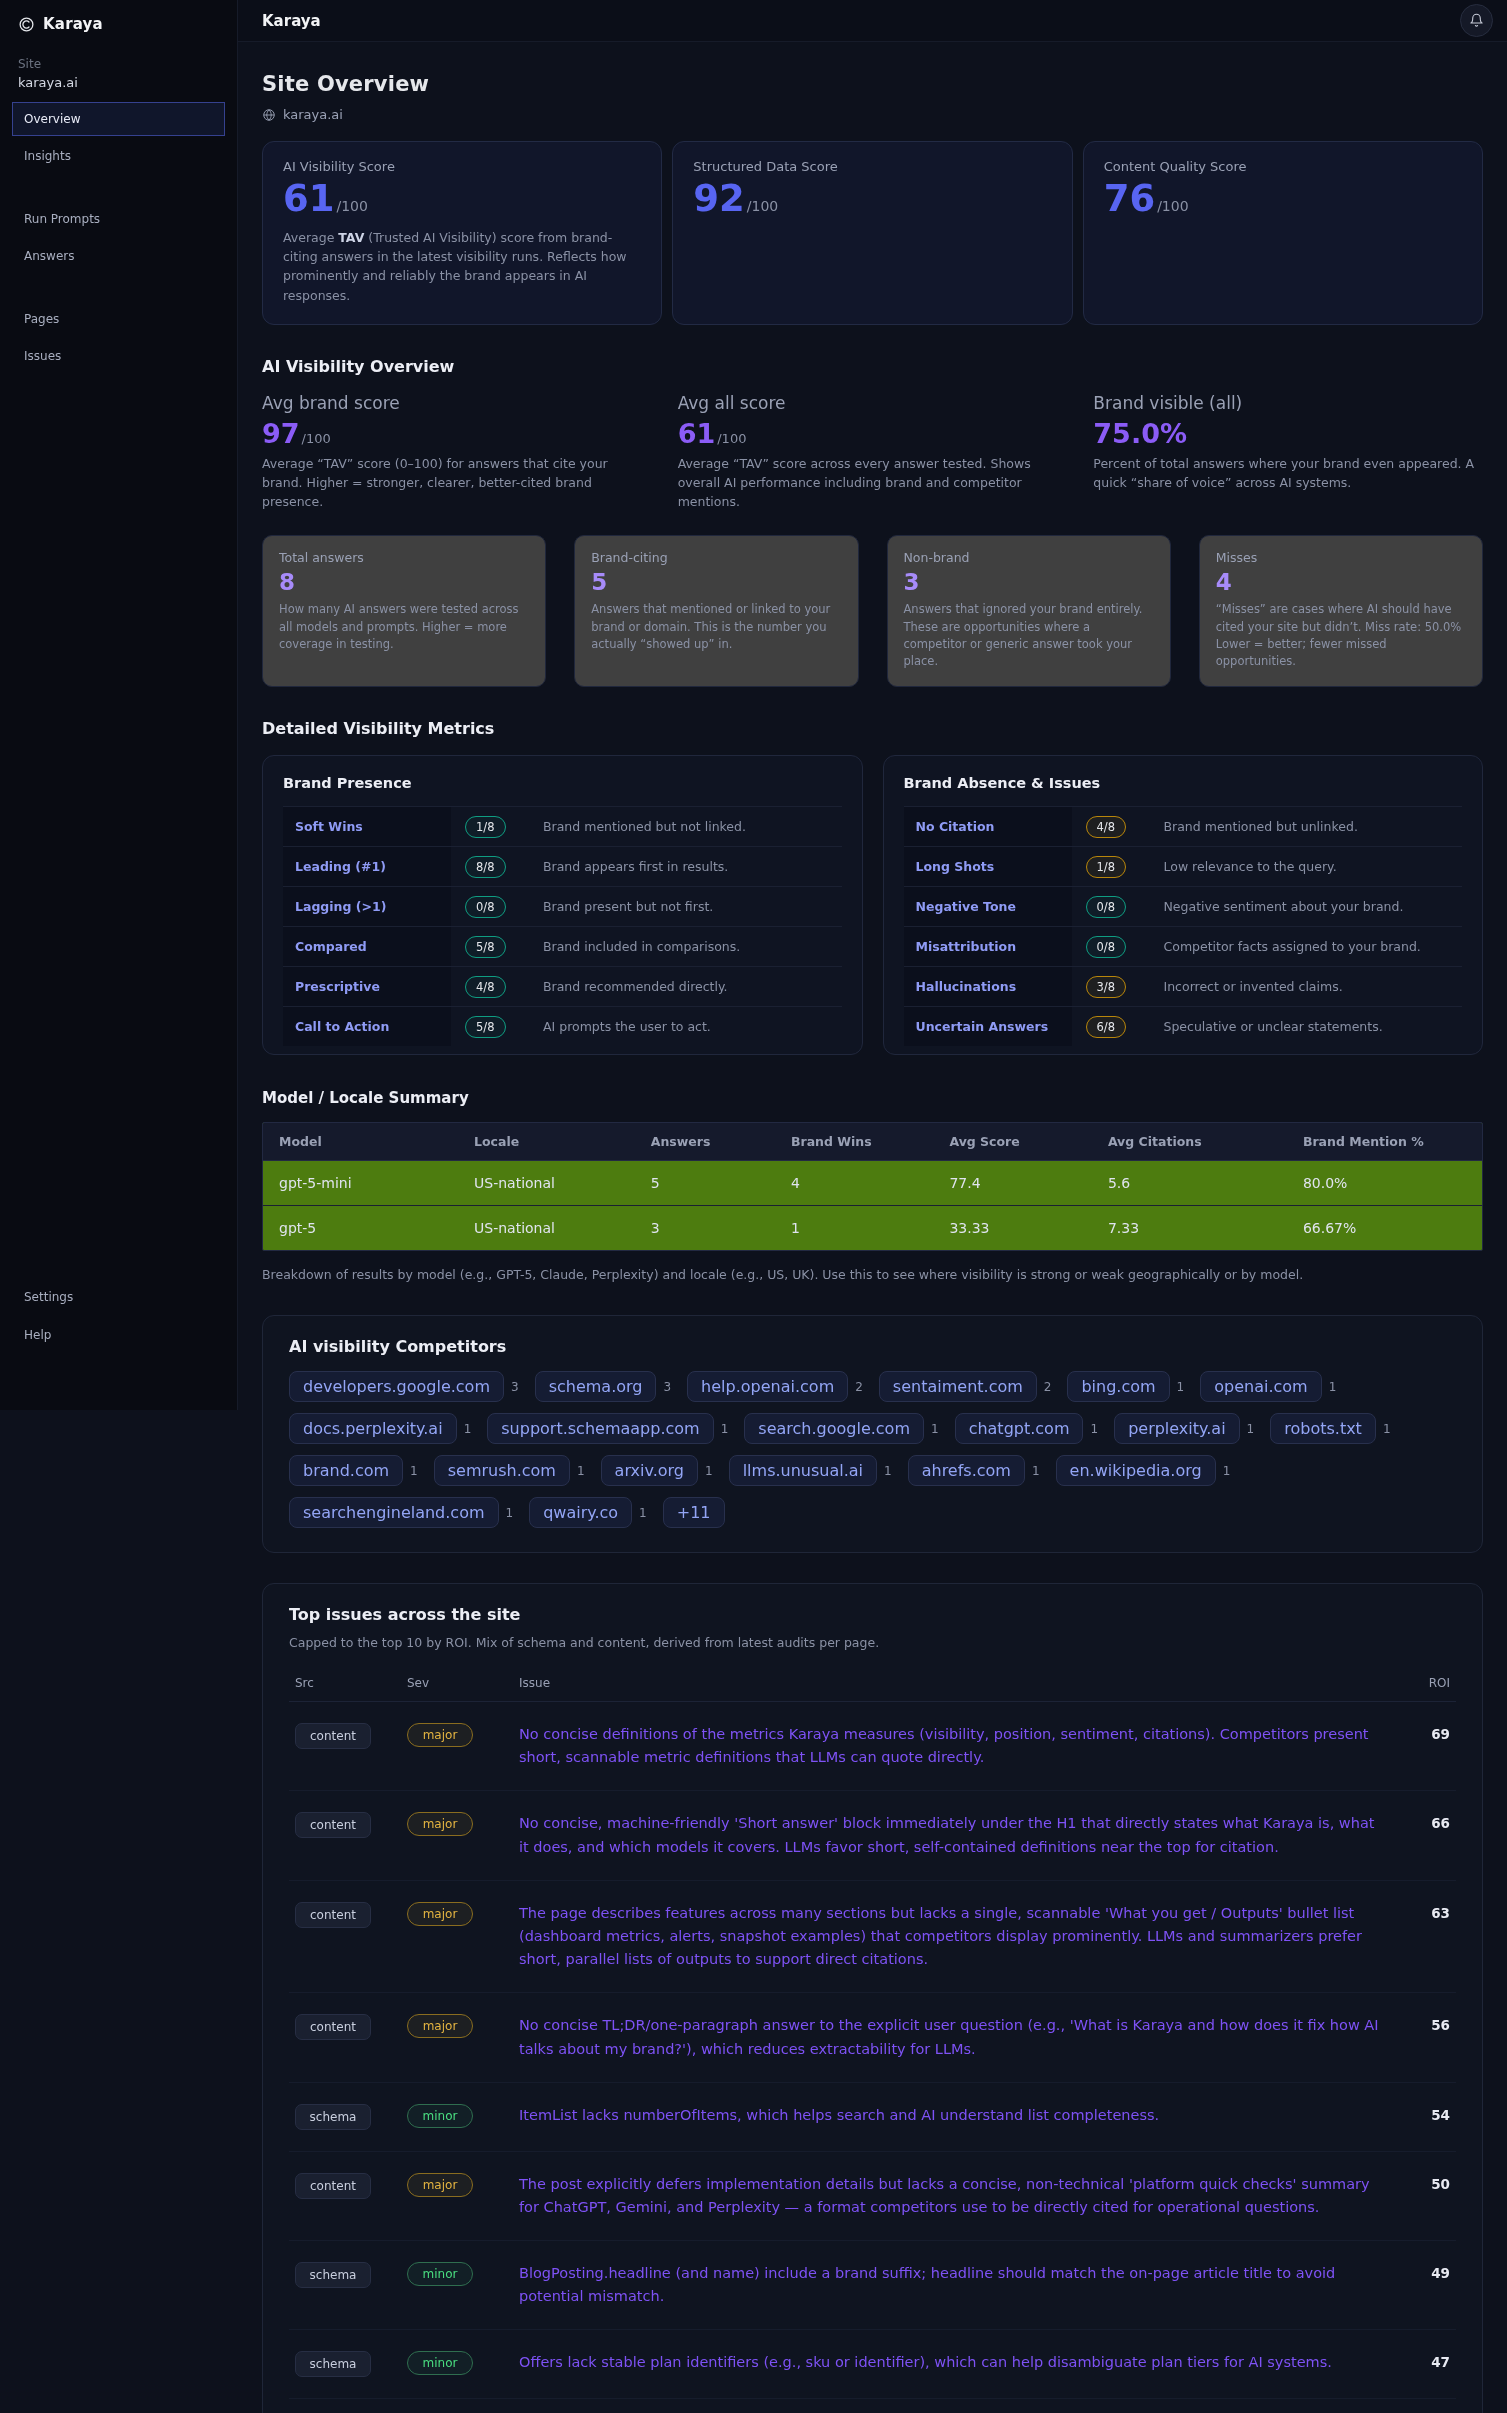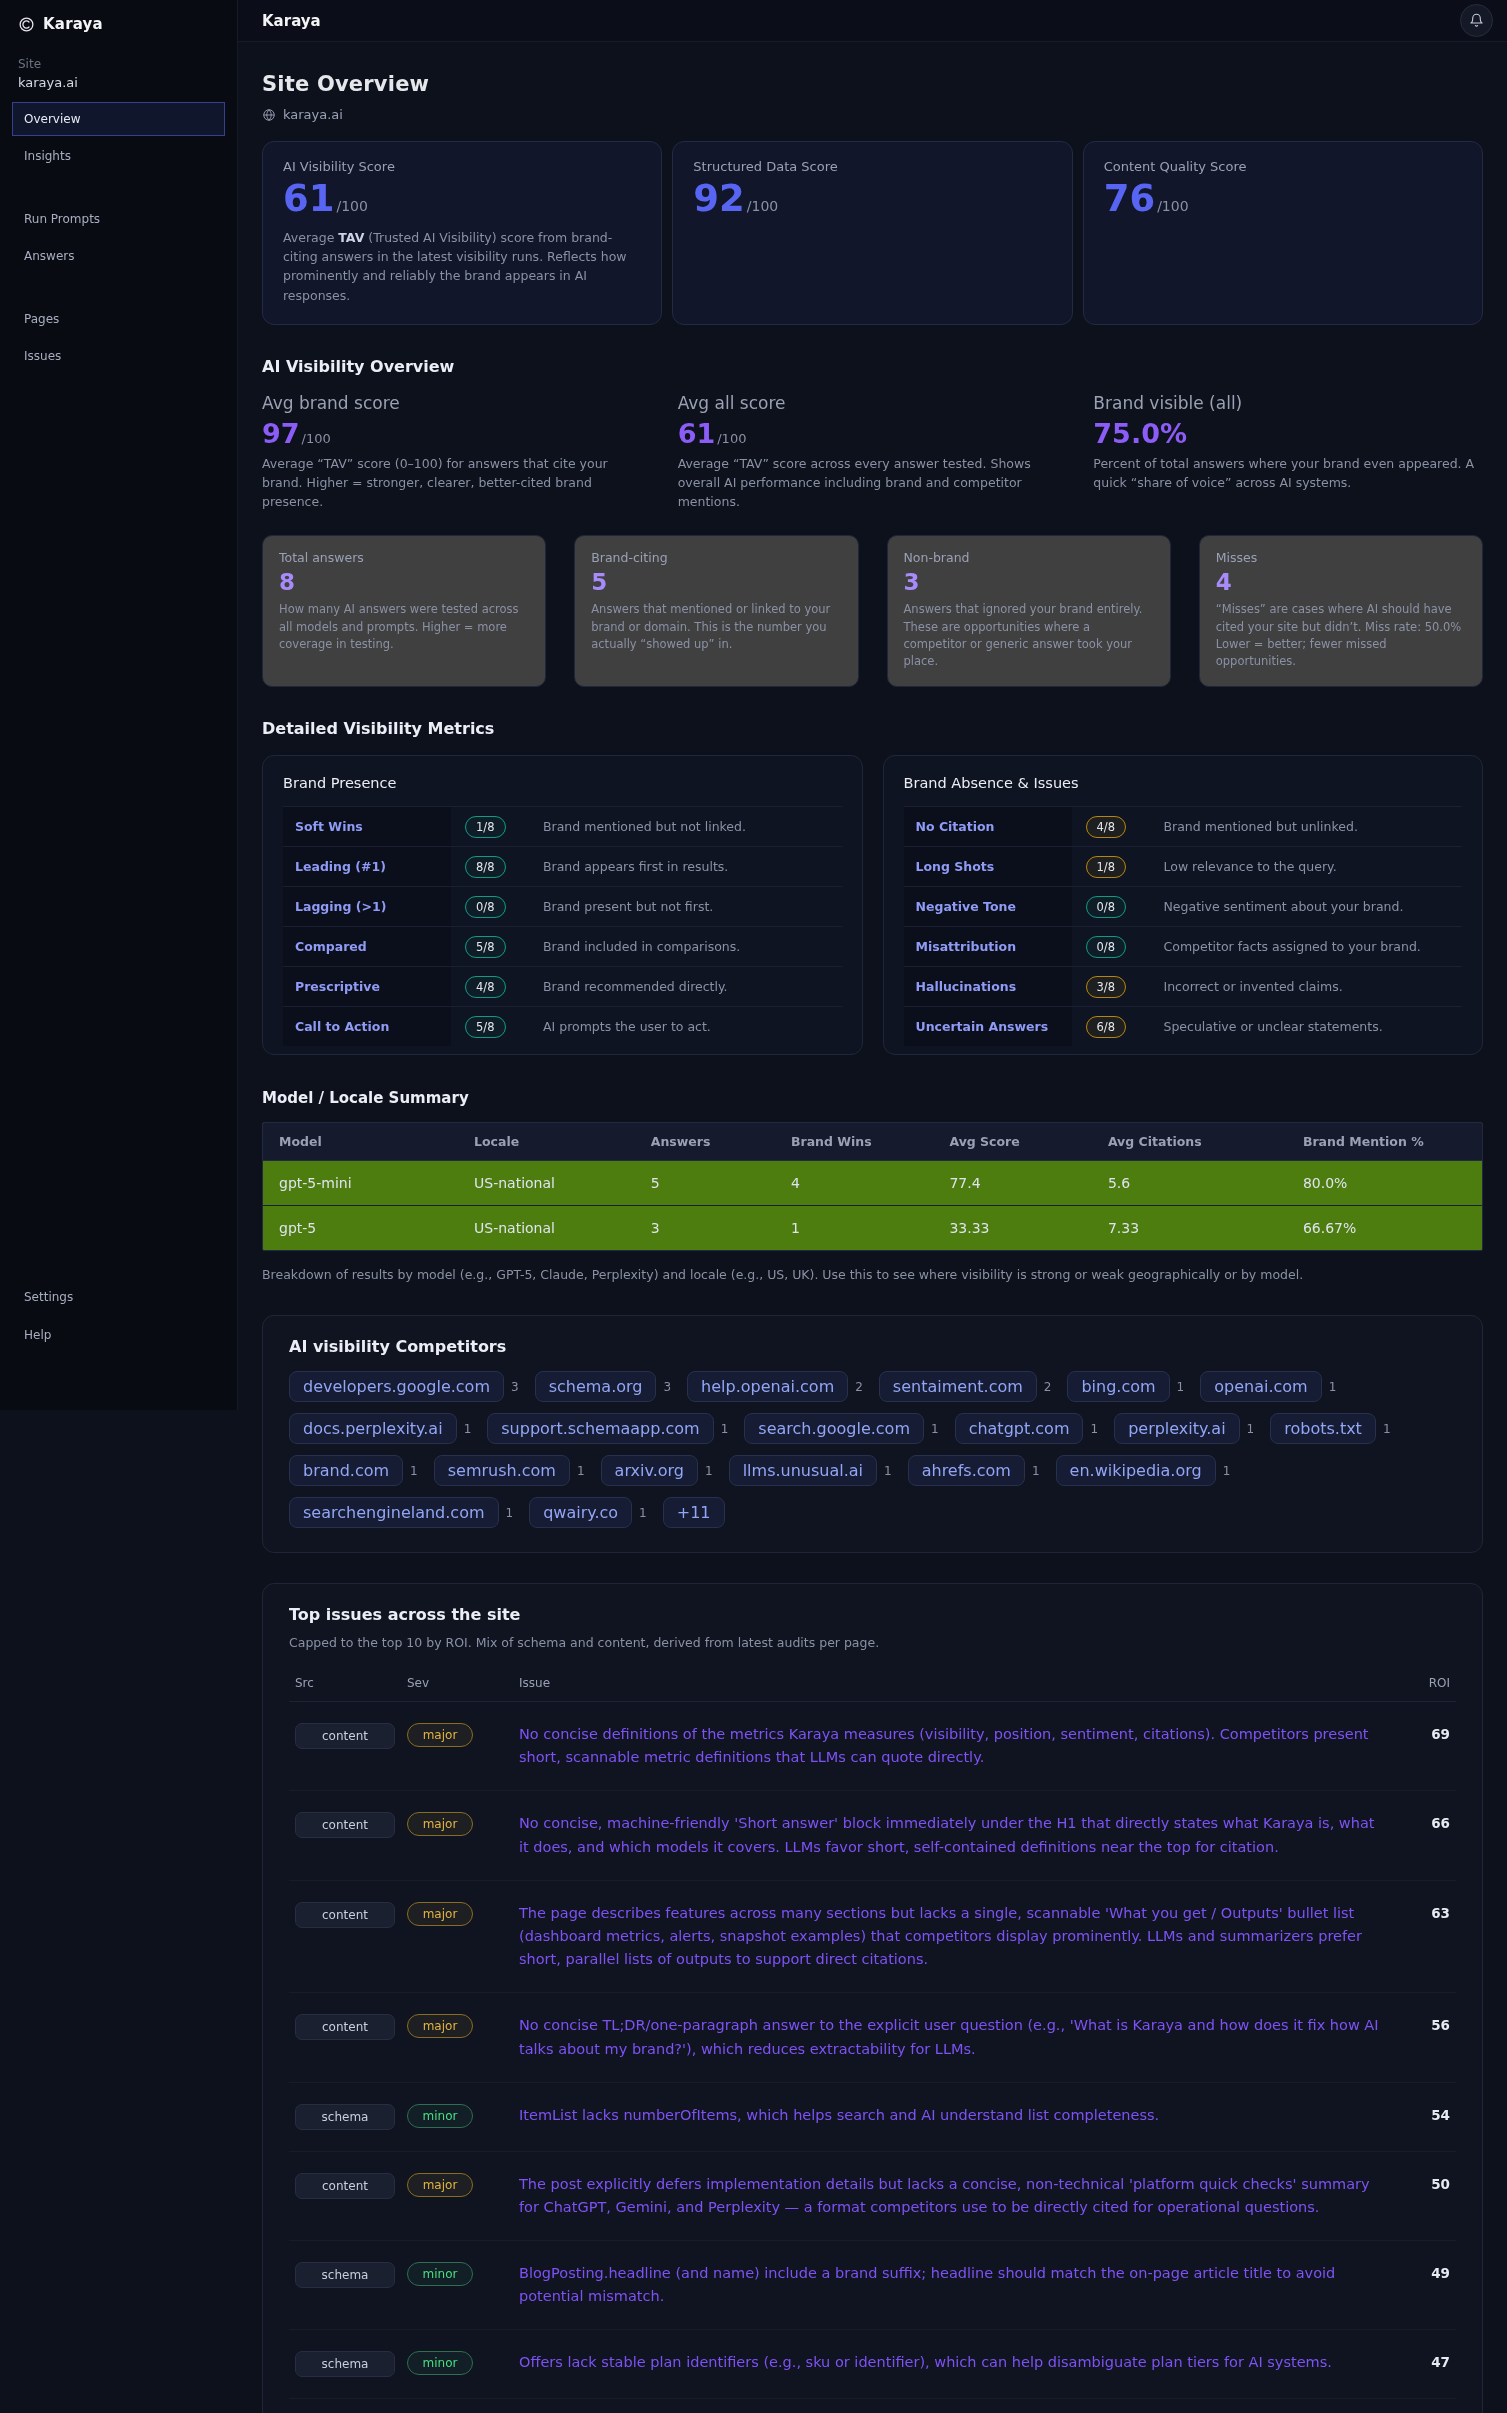--- a/index.html
+++ b/index.html
@@ -67,21 +67,21 @@
 
   .vo-cards { display:grid; grid-template-columns:repeat(4,1fr); gap:28px; margin-top:6px; }
   .vo-card { background:#404040; border:1px solid #20273c; border-radius:10px; padding:14px 16px 16px; }
   .vo-card-label { font-size:12.5px; color:#9aa1b5; }
   .vo-card-value { font-size:23px; font-weight:bold; color:#a78bfa; margin:4px 0 6px; }
   .vo-card-desc { font-size:11.5px; color:#8a91a5; line-height:1.5; }
 
   
   .panels { display:grid; grid-template-columns:1fr 1fr; gap:20px; }
   .metric-panel { background:#0f1422; border:1px solid #20273c; border-radius:12px; padding:19px 20px 8px; }
-  .metric-panel h3 { font-size:14.5px; font-weight:normal; margin-bottom:15px; color:#eceef5; }
+  .metric-panel h3 { font-size:14.5px; font-weight:bold; margin-bottom:15px; color:#eceef5; }
   .metric-rows { border-top:1px solid #1a2032; }
   .metric-row { display:grid; grid-template-columns:168px 82px 1fr; align-items:stretch; border-bottom:1px solid #1a2032; }
   .metric-row:last-child { border-bottom:none; }
   .metric-label { background:#0b0f1c; padding:12px 12px; font-size:12.5px; font-weight:bold; color:#8f9bf5; display:flex; align-items:center; }
   .badge-cell { display:flex; align-items:center; padding-left:14px; }
   .count-badge { font-size:11.5px; padding:3px 10px; border-radius:999px; border:1px solid; color:#e5e7eb; white-space:nowrap; }
   .count-badge[data-tone="green"]  { border-color:#0f9d82; background:rgba(16,185,129,.06); }
   .count-badge[data-tone="yellow"] { border-color:#b8860b; background:rgba(234,179,8,.07); }
   .metric-desc { font-size:12.5px; color:#8a91a5; display:flex; align-items:center; padding:10px 6px 10px 10px; line-height:1.45; }
 
@@ -121,21 +121,21 @@
     padding:6px 6px 11px; border-bottom:1px solid #1c2336; font-size:12px; color:#9aa1b5;
   }
   .issues-head .roi-h { text-align:right; }
   .issue-row {
     display:grid; grid-template-columns:96px 96px 1fr 46px; gap:16px;
     padding:21px 6px; border-bottom:1px solid #161c2c; align-items:start; cursor:pointer;
   }
   .issue-row:last-child { border-bottom:none; }
   .src-pill {
     background:#1a2030; border:1px solid #272e44; border-radius:7px; color:#c9cfdf;
-    font-size:12px; padding:5px 0; text-align:center; width:100px; display:inline-block;
+    font-size:12px; padding:5px 0; text-align:center; width:76px; display:inline-block;
   }
   .sev-pill { border-radius:999px; font-size:12px; padding:4px 0; text-align:center; width:66px; border:1px solid; display:inline-block; }
   .sev-pill[data-sev="major"] { color:#e3b341; border-color:#8a6d1f; background:rgba(227,179,65,.07); }
   .sev-pill[data-sev="minor"] { color:#4ade80; border-color:#2f6e4f; background:rgba(74,222,128,.06); }
   .issue-text { font-size:14.5px; color:#7e52f5; line-height:1.6; }
   .issue-roi { font-size:13.5px; font-weight:bold; color:#e8eaf2; text-align:right; padding-top:3px; }
 </style>
 </head>
 <body>
 

